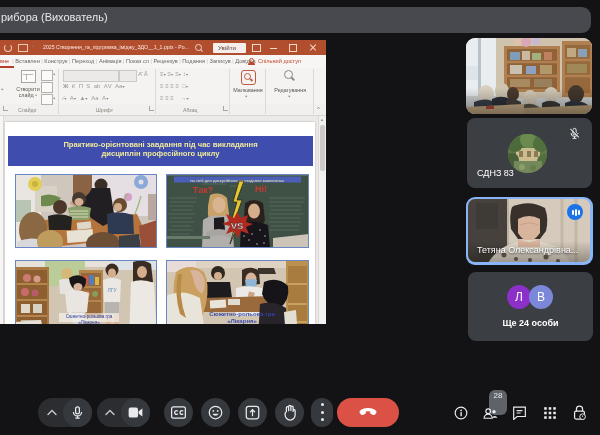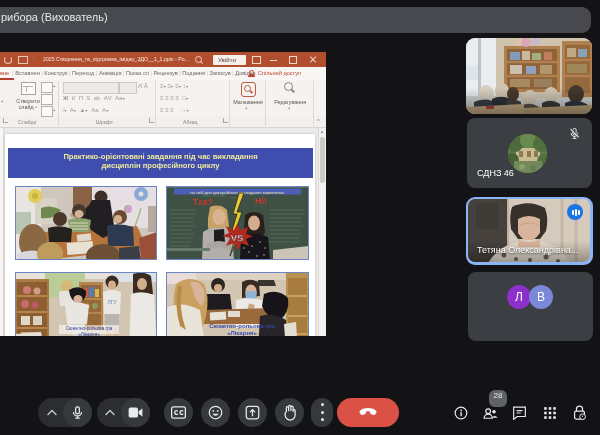--- a/index.html
+++ b/index.html
@@ -8,21 +8,21 @@
   .abs{position:absolute;}
   .dn{display:inline-block;width:0;height:0;border-left:2px solid transparent;border-right:2px solid transparent;border-top:3px solid #8a867f;vertical-align:middle;}
 </style>
 </head>
 <body>
 <div id="stage">
 
   <div class="abs" style="left:-14px;top:7px;width:605px;height:26px;background:#47494e;border-radius:9px;"></div>
   <div class="abs" style="left:1px;top:11px;font-size:11px;color:#e6e8ea;">рибора (Вихователь)</div>
 
-  <div class="abs" style="left:0;top:52px;width:326px;height:284px;background:#f3f1ef;overflow:hidden;">
+  <div class="abs" style="left:0;top:40px;width:326px;height:284px;background:#f3f1ef;overflow:hidden;">
 
     <div class="abs" style="left:0;top:0;width:326px;height:15px;background:#b14e2e;"></div>
     <div class="abs" style="left:4px;top:4px;width:6px;height:6px;border:1px solid #f0cfc4;border-radius:50%;border-top-color:transparent;"></div>
     <div class="abs" style="left:18px;top:4px;width:8px;height:6px;border:1px solid #eec4b5;"></div>
     <div class="abs" style="left:21px;top:11px;width:4px;height:1px;background:#eec4b5;"></div>
     <div class="abs" style="left:32px;top:4px;font-size:8px;color:#f0cfc4;transform:scale(.55);transform-origin:left top;"><i class="dn"></i></div>
     <div class="abs" style="left:43px;top:3.5px;font-size:11px;color:#fbe9e2;white-space:nowrap;transform:scale(.47);transform-origin:left top;">2025 Створення_та_підтримка_іміджу_ЗДО__1_1.pptx - Po...</div>
     <div class="abs" style="left:195px;top:4px;width:5px;height:5px;border:1px solid #f0cfc4;border-radius:50%;"></div>
       <div class="abs" style="left:200px;top:10px;width:3px;height:1px;background:#f0cfc4;transform:rotate(45deg);"></div>
     <div class="abs" style="left:213px;top:2.5px;width:33px;height:10px;background:#f5efec;border-radius:1px;"></div>
@@ -374,21 +374,21 @@
       <circle cx="7" cy="10" r="8" fill="#4c6a3c"></circle>
         <circle cx="20" cy="6" r="8" fill="#6a8a50"></circle>
         <circle cx="33" cy="10" r="8" fill="#50703e"></circle>
       <circle cx="4" cy="26" r="7" fill="#486038"></circle>
         <circle cx="36" cy="27" r="7" fill="#52703e"></circle>
       <rect x="6" y="27" width="28" height="12" fill="#74885c"></rect>
       <circle cx="14" cy="33" r="3" fill="#8aa06a"></circle>
         <circle cx="25" cy="34" r="3" fill="#667e4c"></circle>
     </svg>
   </div>
-  <div class="abs" style="left:477px;top:168px;font-size:9px;color:#fff;">СДНЗ 46</div>
+  <div class="abs" style="left:477px;top:168px;font-size:9px;color:#fff;">СДНЗ 83</div>
   <svg class="abs" style="left:568px;top:127px;" width="13" height="13" viewBox="0 0 24 24">
       <rect x="9" y="2.5" width="6" height="12" rx="3" fill="none" stroke="#e8eaed" stroke-width="1.8"></rect>
       <path fill="none" stroke="#e8eaed" stroke-width="1.8" d="M5.5 11 a6.5 6.5 0 0 0 13 0 M12 17.5 V21 M8.5 21 h7"></path>
       <path stroke="#e8eaed" stroke-width="2" d="M4.5 3.5 L20 19"></path>
       <path stroke="#3b3e42" stroke-width="1.6" d="M6 2.6 L21.4 18"></path>
     </svg>
 
   <div class="abs" style="left:465.5px;top:196.5px;width:127px;height:68px;border-radius:9px;background:#8ab4f8;"></div>
   <div class="abs" style="left:468px;top:199px;width:122px;height:63px;border-radius:7px;overflow:hidden;">
     <svg width="123" height="64" viewBox="0 0 123 64">
@@ -416,20 +416,21 @@
   </div>
   <div class="abs" style="left:477px;top:245px;font-size:9px;color:#fff;text-shadow:0 1px 2px rgba(0,0,0,.7);">Тетяна Олександрівна...</div>
   <div class="abs" style="left:567px;top:204px;width:16px;height:16px;border-radius:50%;background:#1a73e8;"></div>
   <div class="abs" style="left:571.5px;top:210px;width:2px;height:4.5px;background:#fff;border-radius:1px;"></div>
   <div class="abs" style="left:574.5px;top:208.5px;width:2px;height:7.5px;background:#fff;border-radius:1px;"></div>
   <div class="abs" style="left:577.5px;top:210px;width:2px;height:4.5px;background:#fff;border-radius:1px;"></div>
 
   <div class="abs" style="left:468px;top:272px;width:125px;height:69px;border-radius:8px;background:#3b3e42;"></div>
   <div class="abs" style="left:507px;top:285px;width:24px;height:24px;border-radius:50%;background:#8d30c9;color:#fff;font-size:12px;text-align:center;line-height:24px;">Л</div>
   <div class="abs" style="left:529px;top:285px;width:24px;height:24px;border-radius:50%;background:#7b87d8;color:#fff;font-size:12px;text-align:center;line-height:24px;">В</div>
+  <div class="abs" style="left:468px;top:318px;width:125px;text-align:center;font-size:9px;font-weight:bold;color:#fff;">Ще 24 особи</div>
 
   <div class="abs" style="left:38px;top:398px;width:54px;height:29px;border-radius:15px;background:#2b2d30;"></div>
   <div class="abs" style="left:63px;top:398px;width:29px;height:29px;border-radius:50%;background:#35383c;"></div>
   <svg class="abs" style="left:47px;top:409px;" width="10" height="7" viewBox="0 0 10 7">
       <path d="M1 5.5 L5 1.5 L9 5.5" stroke="#c7cacd" stroke-width="1.4" fill="none" stroke-linecap="round"></path>
     </svg>
   <svg class="abs" style="left:70px;top:404px;" width="15" height="17" viewBox="0 0 24 24">
       <path fill="none" stroke="#e8eaed" stroke-width="2" d="M12 3 a3 3 0 0 1 3 3 v5 a3 3 0 0 1 -6 0 v-5 a3 3 0 0 1 3-3 z"></path>
       <path fill="none" stroke="#e8eaed" stroke-width="2" d="M5.5 11 a6.5 6.5 0 0 0 13 0 M12 17.5 V21 M8.5 21 h7"></path>
     </svg>
@@ -477,21 +478,21 @@
   <div class="abs" style="left:337px;top:398px;width:62px;height:29px;border-radius:15px;background:#dc5145;"></div>
   <svg class="abs" style="left:359px;top:407px;" width="18" height="11" viewBox="0 0 24 14">
       <path fill="#fff" d="M12 1 C7 1 3.2 2.6 1.2 4.6 a2 2 0 0 0 -.3 2.5 l1.4 2.3 a2 2 0 0 0 2.6 .8 L8 8.9 a2 2 0 0 0 1.1-2 V5.6 a10.5 10.5 0 0 1 5.8 0 v1.3 a2 2 0 0 0 1.1 2 l3.1 1.3 a2 2 0 0 0 2.6-.8 l1.4-2.3 a2 2 0 0 0 -.3-2.5 C20.8 2.6 17 1 12 1 Z"></path>
     </svg>
 
   <svg class="abs" style="left:454px;top:405.5px;" width="14" height="14" viewBox="0 0 24 24">
       <circle cx="12" cy="12" r="10" fill="none" stroke="#e8eaed" stroke-width="2"></circle>
       <rect x="11" y="10.5" width="2.4" height="7" fill="#e8eaed"></rect>
       <circle cx="12.2" cy="7.5" r="1.5" fill="#e8eaed"></circle>
     </svg>
-  <div class="abs" style="left:489px;top:390px;width:18px;height:17px;border-radius:6px;background:#5f6368;color:#e8eaed;font-size:8px;text-align:center;line-height:11px;">28</div>
+  <div class="abs" style="left:489px;top:390px;width:18px;height:25px;border-radius:6px;background:#5f6368;color:#e8eaed;font-size:8px;text-align:center;line-height:11px;">28</div>
   <svg class="abs" style="left:482px;top:405.5px;" width="17" height="14" viewBox="0 0 28 24">
       <circle cx="10" cy="9" r="4" fill="none" stroke="#e8eaed" stroke-width="2"></circle>
       <path d="M3 21 a7 7 0 0 1 14 0 z" fill="none" stroke="#e8eaed" stroke-width="2"></path>
       <circle cx="20" cy="10" r="3" fill="#e8eaed"></circle>
       <path d="M16.5 20 a5.5 5.5 0 0 1 9.5 0 z" fill="#e8eaed"></path>
     </svg>
   <svg class="abs" style="left:512px;top:405.5px;" width="15" height="14" viewBox="0 0 24 24">
       <path d="M2 2 h20 v16 h-14 l-6 5 z" fill="none" stroke="#e8eaed" stroke-width="2"></path>
       <path d="M7 8 h10 M7 12 h7" stroke="#e8eaed" stroke-width="2"></path>
     </svg>

